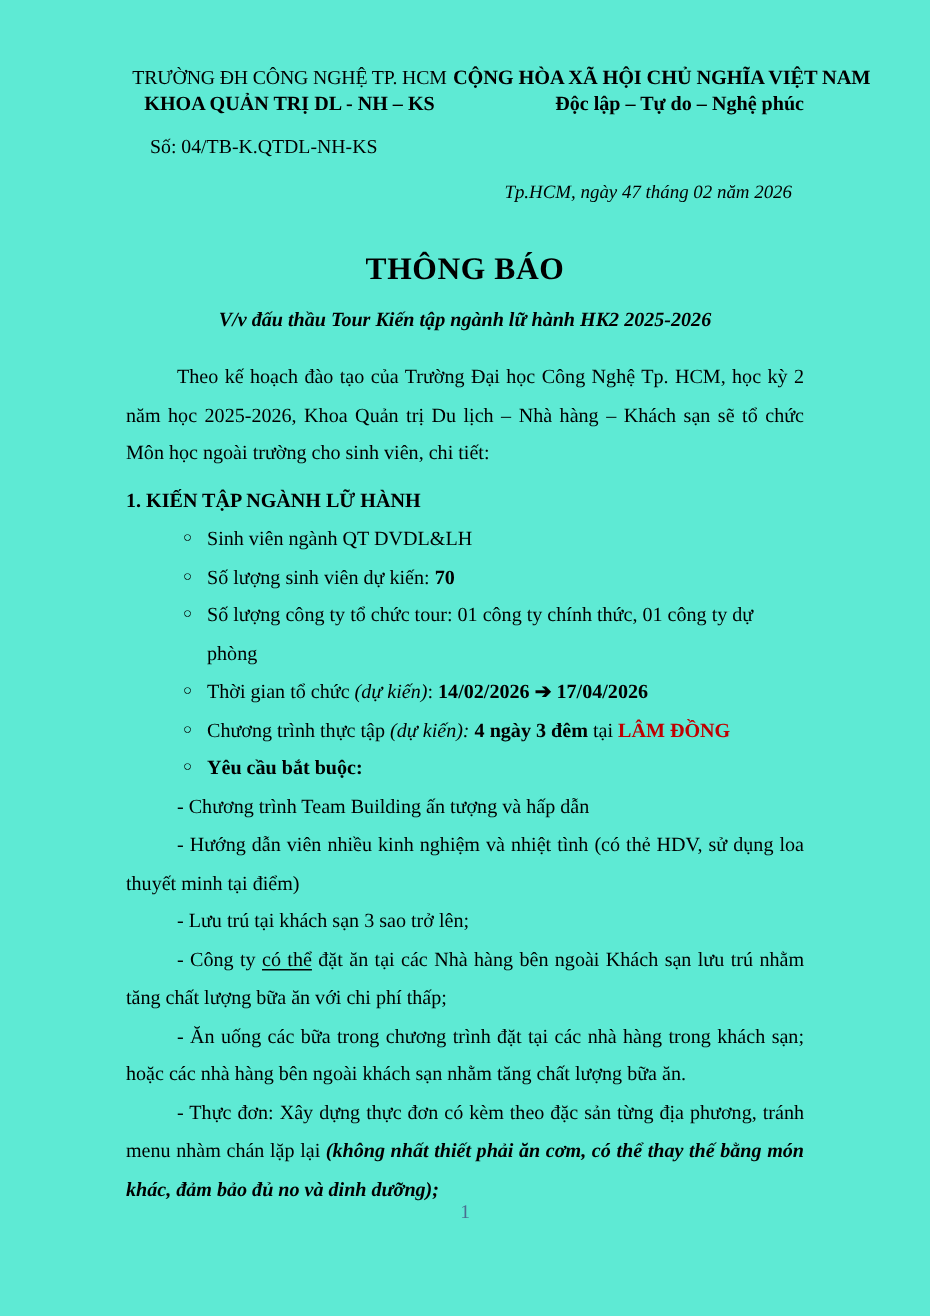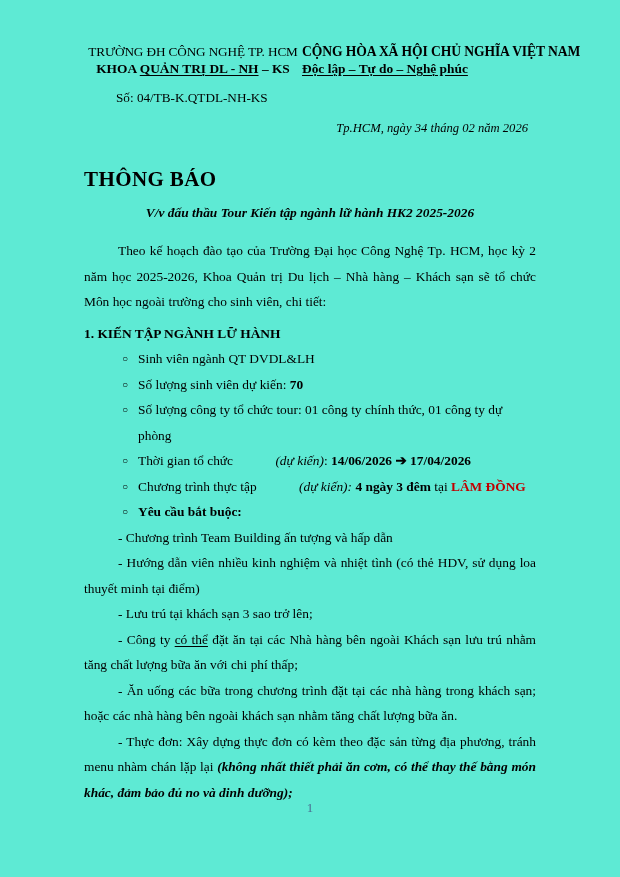--- a/index.html
+++ b/index.html
@@ -33,65 +33,64 @@
     display: flex;
     flex-direction: row;
     align-items: flex-start;
   }
   .hdr-left {
     width: 218px;
     text-align: center;
   }
   .hdr-right {
     width: 234px;
-    text-align: left;
+    text-align: right;
   }
   .hdr-line1 {
     font-size: 13.2px;
     line-height: 16px;
     letter-spacing: -0.1px;
     white-space: nowrap;
   }
   .hdr-line1.bold {
     font-weight: bold;
   }
   .hdr-line2 {
     font-weight: bold;
     font-size: 13.4px;
     line-height: 17px;
     white-space: nowrap;
   }
   .hdr-line2 .ul {
-    text-decoration: underline;
     text-underline-offset: 2px;
   }
   .hdr-right .hdr-line1 {
     font-weight: bold;
     font-size: 13.6px;
   }
 
   .so-line {
     margin-top: 12px;
-    margin-left: 32px;
+    margin-left: 16px;
     font-size: 13.2px;
     line-height: 17px;
   }
   .date-line {
     margin-top: 14px;
     text-align: right;
     padding-right: 8px;
     font-style: italic;
     font-size: 12.6px;
     line-height: 17px;
   }
 
   
   .doc-title {
     margin-top: 30px;
-    text-align: left;
+    text-align: center;
     font-weight: bold;
     font-size: 21px;
     line-height: 25px;
     letter-spacing: 0.4px;
   }
   .doc-subtitle {
     margin-top: 12px;
     text-align: center;
     font-weight: bold;
     font-style: italic;
@@ -128,21 +127,21 @@
     line-height: 25.5px;
   }
   ul.bullets > li .marker {
     position: absolute;
     left: 0;
     top: 0;
     font-size: 10px;
     line-height: 25.5px;
   }
   .b { font-weight: bold; margin-top: 32px; }
-  .i { font-style: italic; margin-left: 39px; }
+  .i { font-style: italic; }
   .bi { font-weight: bold; font-style: italic; }
   .u { text-decoration: underline; text-underline-offset: 2px; }
   .red { color: #C00000; font-weight: bold; }
   .arrow { font-weight: bold; }
 
   .dash-para {
     margin-top: 0;
     font-size: 13.4px;
     line-height: 25.5px;
     text-align: justify;
@@ -173,21 +172,21 @@
         <div class="hdr-line2"><span>KHOA </span><span class="ul">QUẢN TRỊ DL - NH</span><span> – KS</span></div>
       </div>
       <div class="hdr-right">
         <div class="hdr-line1 bold">CỘNG HÒA XÃ HỘI CHỦ NGHĨA VIỆT NAM</div>
         <div class="hdr-line2"><span class="ul">Độc lập – Tự do – Nghệ phúc</span></div>
       </div>
     </div>
 
     <div class="so-line">Số: 04/TB-K.QTDL-NH-KS</div>
 
-    <div class="date-line">Tp.HCM, ngày 34 tháng 02 năm 2026</div>
+    <div class="date-line">Tp.HCM, ngày 47 tháng 02 năm 2026</div>
 
     <div class="doc-title">THÔNG BÁO</div>
 
     <div class="doc-subtitle">V/v đấu thầu Tour Kiến tập ngành lữ hành HK2 2025-2026</div>
 
     <div class="body-para">Theo kế hoạch đào tạo của Trường Đại học Công Nghệ Tp. HCM, học kỳ 2 năm học 2025-2026, Khoa Quản trị Du lịch – Nhà hàng – Khách sạn sẽ tổ chức Môn học ngoài trường cho sinh viên, chi tiết:</div>
 
     <div class="section-head">1. KIẾN TẬP NGÀNH LỮ HÀNH</div>
 
     <ul class="bullets">
@@ -202,21 +201,21 @@
         <span>Số lượng sinh viên dự kiến: </span><span class="b">70</span>
       </li>
 
       <li>
         <span class="marker">○</span>
         <span>Số lượng công ty tổ chức tour: 01 công ty chính thức, 01 công ty dự phòng</span>
       </li>
 
       <li>
         <span class="marker">○</span>
-        <span>Thời gian tổ chức </span><span class="i">(dự kiến)</span><span>: </span><span class="b">14/06/2026</span><span class="arrow">&nbsp;</span><span class="arrow">➔</span><span>&nbsp;</span><span class="b">17/04/2026</span>
+        <span>Thời gian tổ chức </span><span class="i">(dự kiến)</span><span>: </span><span class="b">14/02/2026</span><span class="arrow">&nbsp;</span><span class="arrow">➔</span><span>&nbsp;</span><span class="b">17/04/2026</span>
       </li>
 
       <li>
         <span class="marker">○</span>
         <span>Chương trình thực tập </span><span class="i">(dự kiến):</span><span class="b"> 4 ngày 3 đêm</span><span> tại </span><span class="red">LÂM ĐỒNG</span>
       </li>
 
       <li>
         <span class="marker">○</span>
         <span class="b">Yêu cầu bắt buộc:</span>

